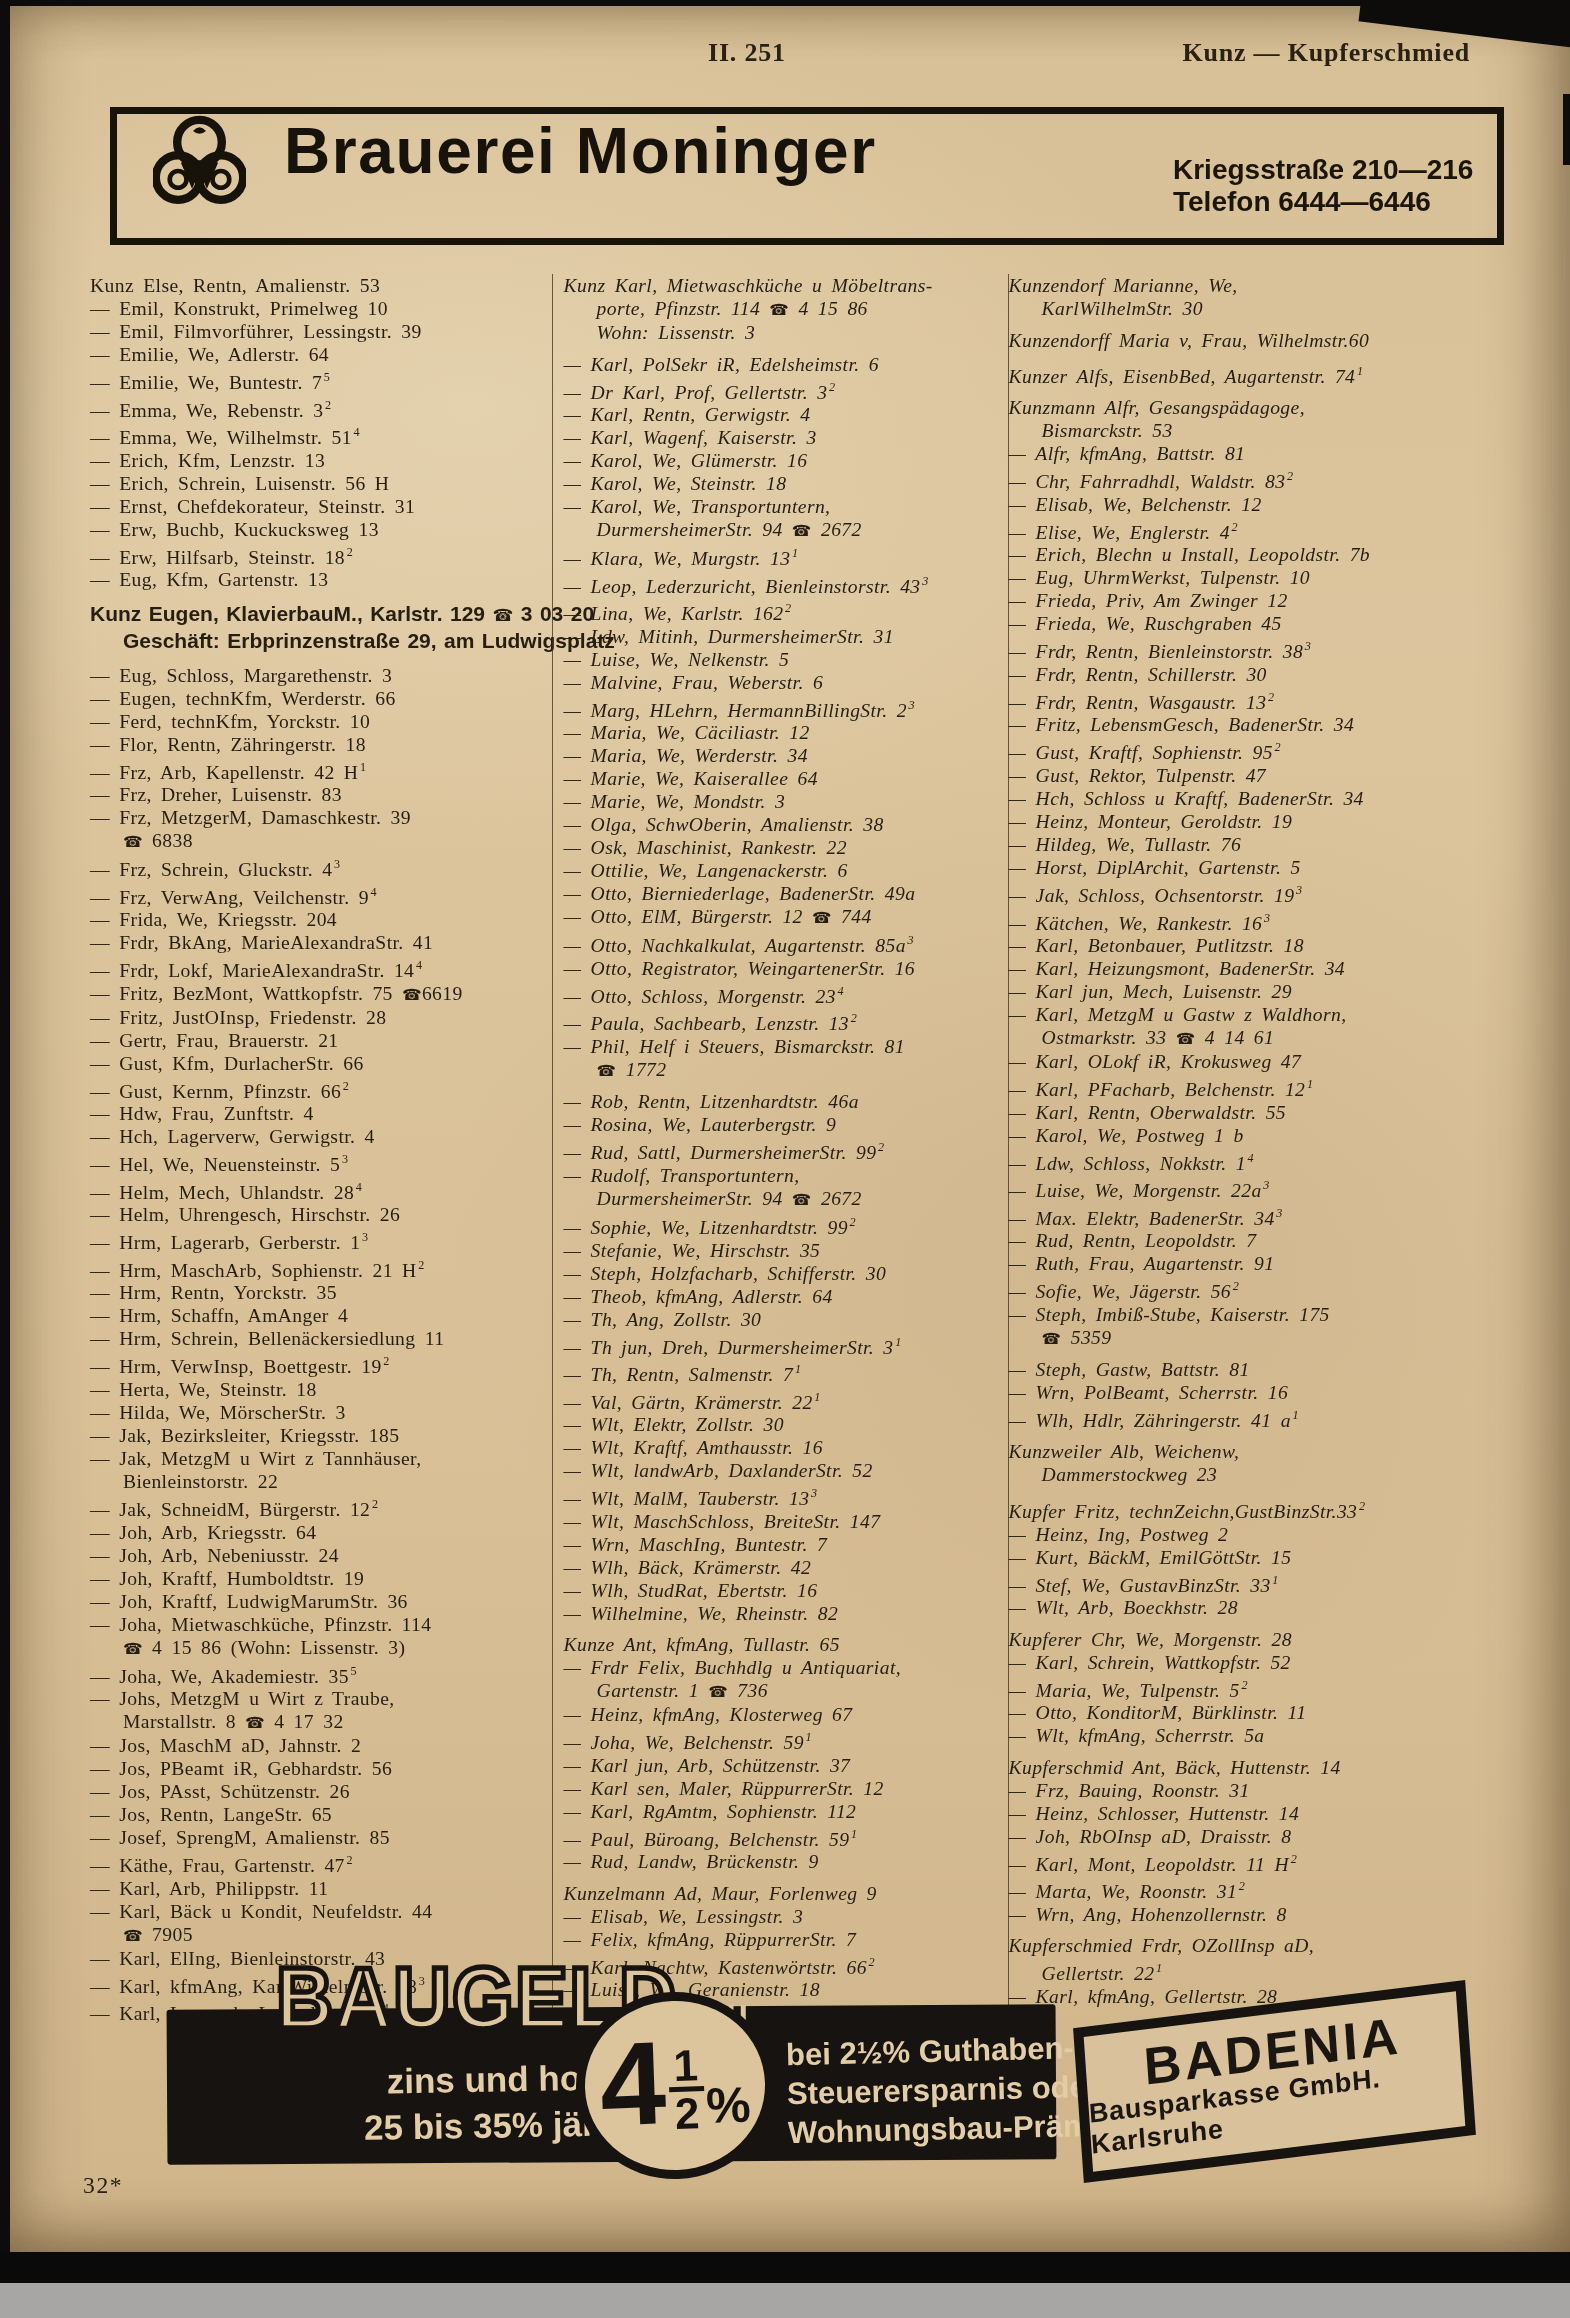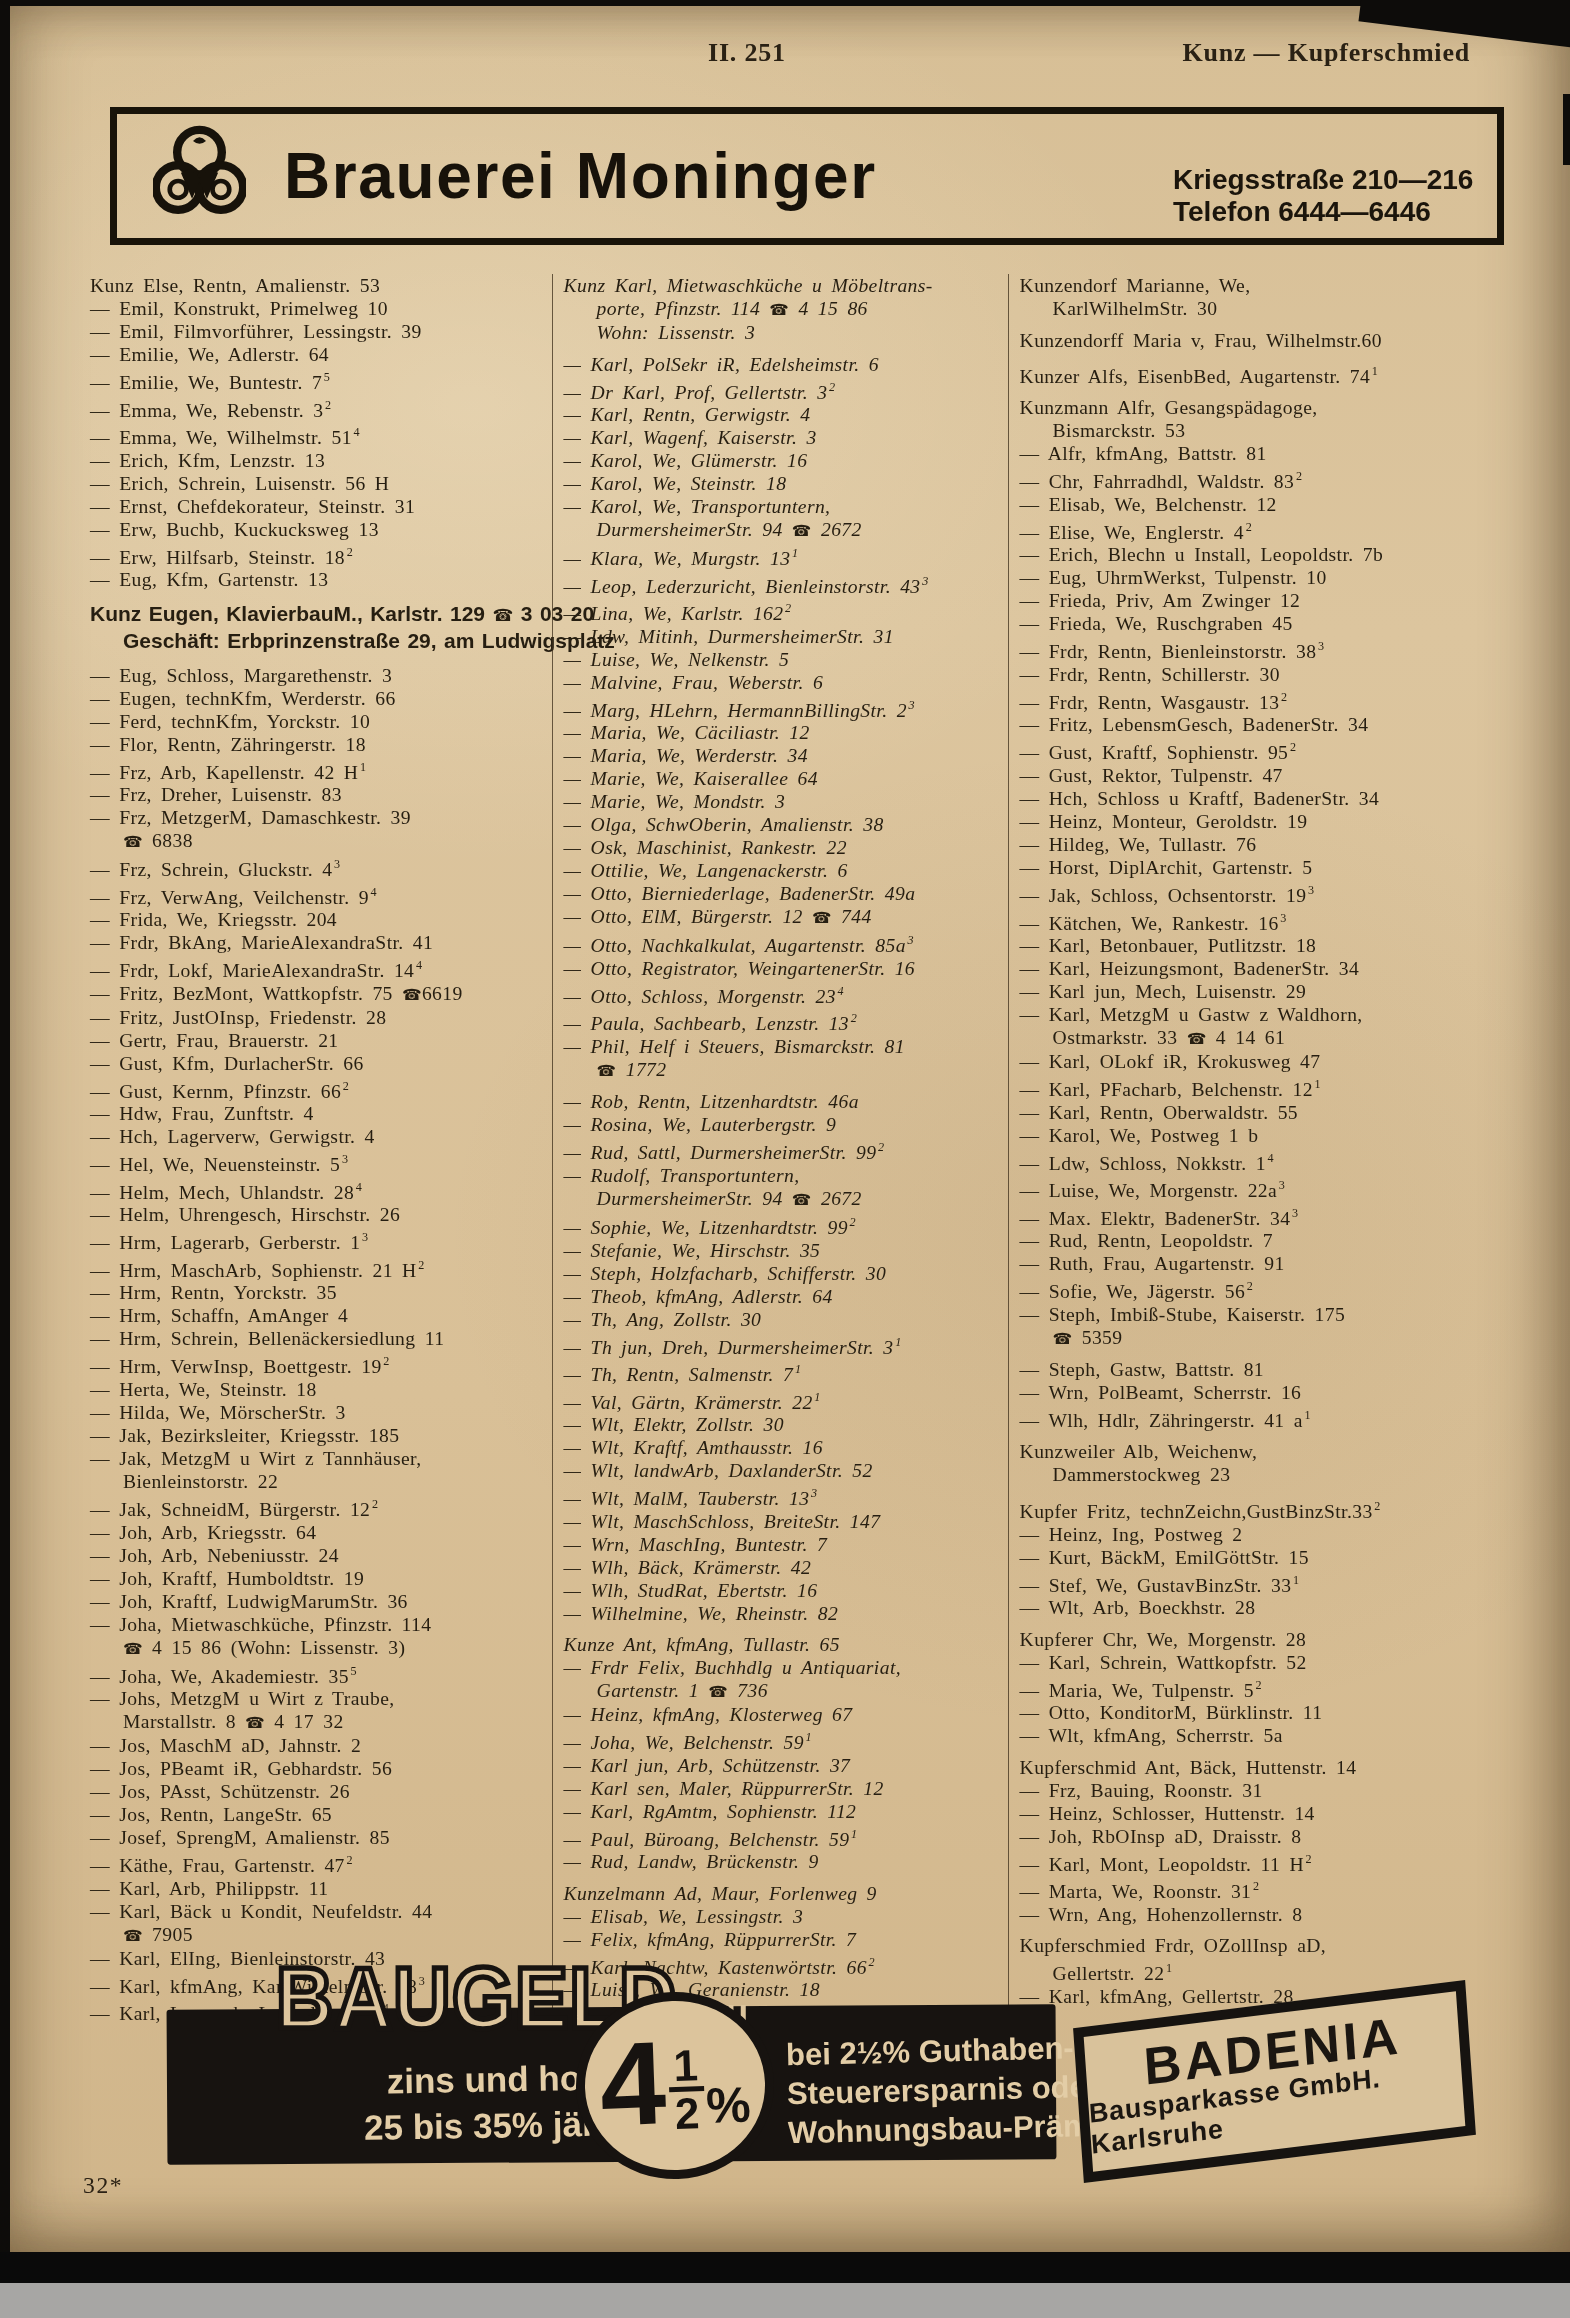--- a/index.html
+++ b/index.html
@@ -18,31 +18,31 @@
   #edge-top{left:0;top:0;width:100%;height:5.5px;}
   #edge-tr{right:-28px;top:-36px;width:236px;height:72px;transform:rotate(7deg);}
   #edge-r2{right:0;top:94px;width:7px;height:71px;}
   
   .runhead{position:absolute;top:38px;font-size:26px;font-weight:700;color:#2a2114;
            letter-spacing:0.8px;white-space:nowrap;}
   #pageno{left:708px;text-align:right;}
   #keywords{right:100px;}
   
   #moninger{position:absolute;left:110px;top:107px;width:1344px;height:124px;
-    border:7px solid #181309;display:flex;align-items:center;padding-left:36px;box-sizing:content-box;}
+    border:7px solid #181309;display:flex;padding-left:36px;box-sizing:content-box;}
   #moninger .logo{flex:0 0 auto;margin-right:38px;}
   #moninger .brand{font-family:"Liberation Sans",sans-serif;font-weight:700;font-size:64px;
     color:#17120a;letter-spacing:1.6px;transform:scaleY(1.02);white-space:nowrap;}
   #moninger .contact{margin-left:auto;margin-right:23.6px;text-align:left;
     font-family:"Liberation Sans",sans-serif;font-weight:700;font-size:28px;line-height:32px;color:#1b150c;margin-top:40px;}
   
   #cols{position:absolute;left:90px;top:262px;width:1393px;display:flex;color:#261e11;}
   .col{width:449px;margin-top:12px;}
   #col1{margin-left:12.6px;border-left:1.6px solid rgba(60,46,26,.75);padding-left:11px;width:444px;font-style:italic;}
-  #col2{border-left:1.6px solid rgba(60,46,26,.75);padding-left:11px;width:463px;}
+  #col2{border-left:1.6px solid rgba(60,46,26,.75);width:463px;font-style:italic;}
   .entry{padding:0;}
   .entry.gap{margin-top:8.6px;}
   .line{font-size:19.6px;line-height:23px;letter-spacing:0.4px;word-spacing:3.9px;white-space:nowrap;}
   .line.cont{padding-left:33px;}
   .entry.bold{margin:10.2px 0 9.4px 0;}
   .entry.bold .line{font-family:"Liberation Sans",sans-serif;font-weight:700;font-size:21px;
     line-height:26px;letter-spacing:0;word-spacing:1.6px;}
   sup{font-size:.62em;vertical-align:super;margin-left:1.6px;}
   .ph{font-family:"DejaVu Sans",sans-serif;font-size:.8em;}
   

